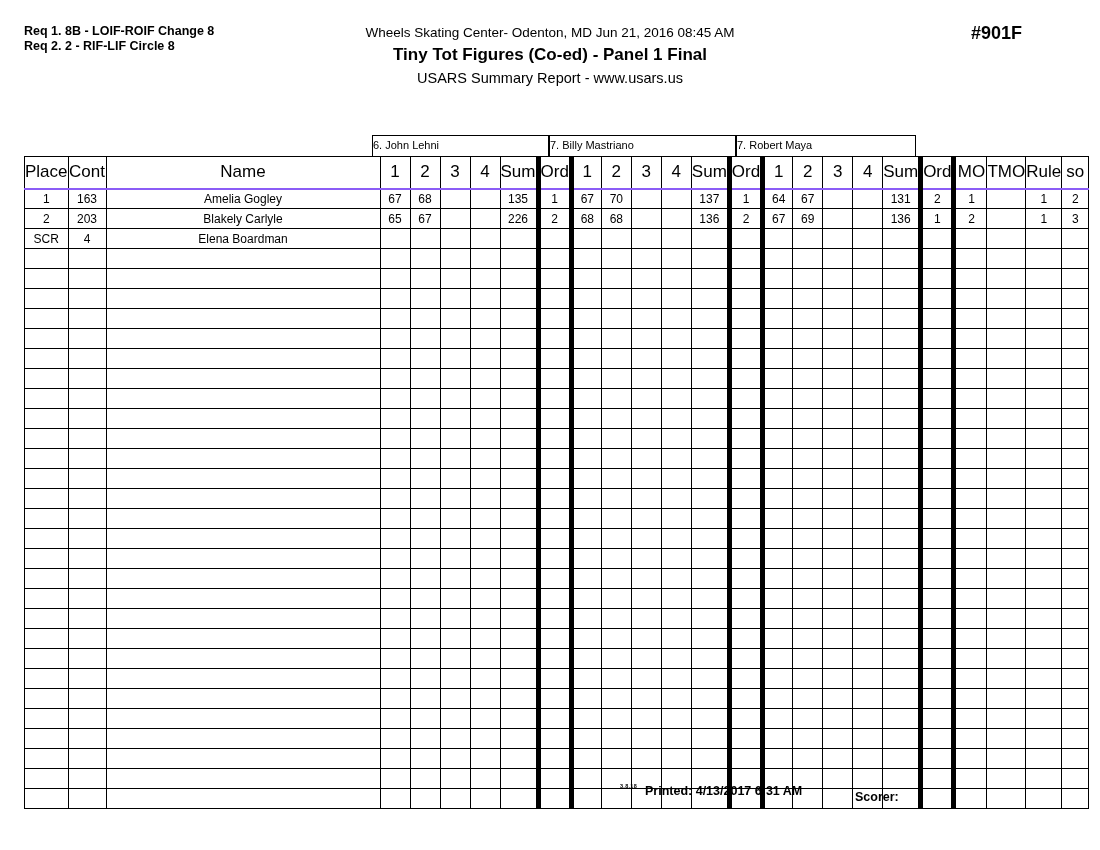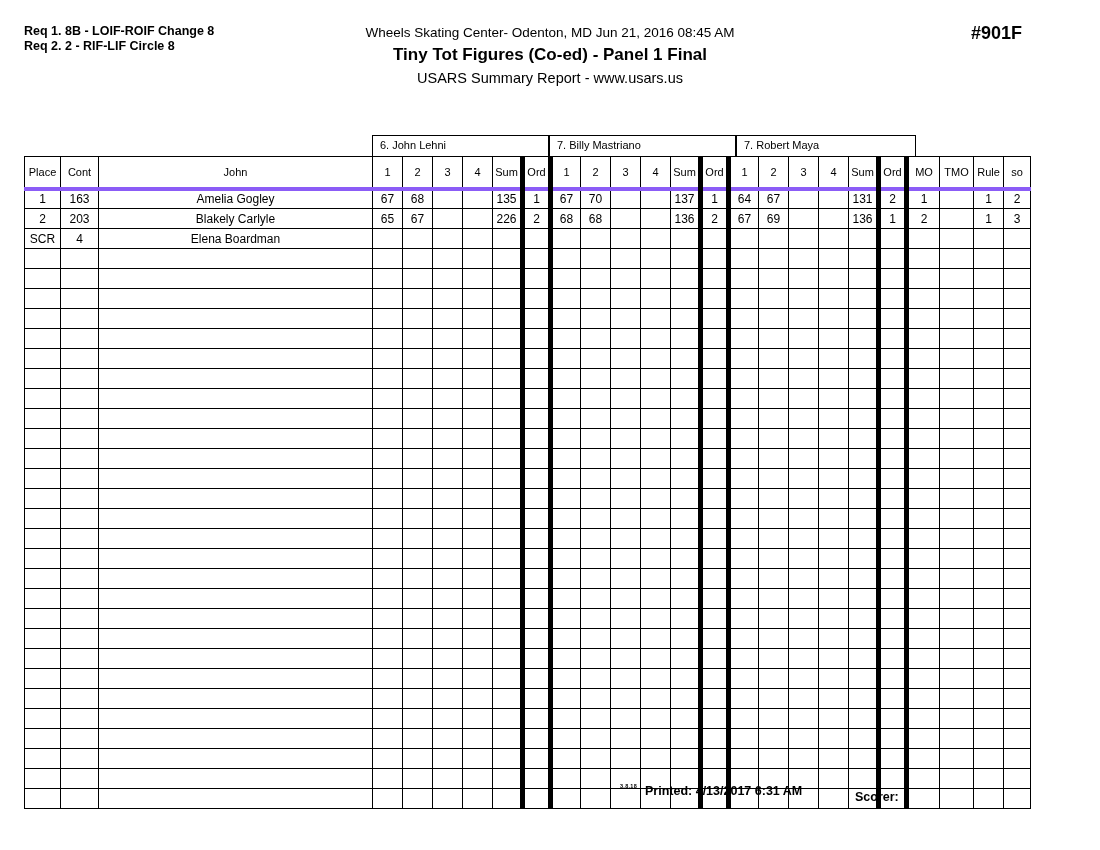--- a/index.html
+++ b/index.html
@@ -76,21 +76,21 @@
   }
   .judge-box {
     position: absolute;
     top: 0;
     height: 21px;
     border: 1px solid #000;
     border-bottom: none;
     box-sizing: border-box;
     font-size: 11px;
     line-height: 19px;
-    padding-left: 7px;
+    padding-left: 0;
     white-space: nowrap;
     background: #fff;
   }
 
   
   table#score-table {
     position: absolute;
     left: 24px;
     top: 156px;
     border-collapse: collapse;
@@ -106,24 +106,24 @@
     font-size: 12px;
     font-weight: normal;
     text-align: center;
     vertical-align: middle;
     overflow: hidden;
     white-space: nowrap;
     box-sizing: border-box;
   }
   
   table#score-table thead th {
-    font-size: 11px;
+    font-size: 17px;
     font-weight: normal;
     height: 32px;
-    border-bottom: 4px solid #8b5cf6;
+    border-bottom: 2px solid #8b5cf6;
   }
   th.col-place, td.col-place { width: 36px; }
   th.col-cont,  td.col-cont  { width: 38px; }
   th.col-name,  td.col-name  { width: 274px; text-align: left; padding-left: 6px; }
   th.col-num,   td.col-num   { width: 30px; }
   th.col-sum,   td.col-sum   { width: 30px; }
   th.col-ord,   td.col-ord   { width: 28px; }
   th.col-mo,    td.col-mo    { width: 33px; }
   th.col-tmo,   td.col-tmo   { width: 34px; }
   th.col-rule,  td.col-rule  { width: 30px; }
@@ -216,21 +216,21 @@
   <div class="judge-box" style="left:0px; width:177px;">6.  John Lehni</div>
   <div class="judge-box" style="left:177px; width:187px;">7.  Billy Mastriano</div>
   <div class="judge-box" style="left:364px; width:180px;">7.  Robert Maya</div>
 </div>
 
 <table id="score-table">
   <thead>
     <tr>
       <th class="col-place">Place</th>
       <th class="col-cont">Cont</th>
-      <th class="col-name">John</th>
+      <th class="col-name">Name</th>
 
       <th class="col-num">1</th>
       <th class="col-num">2</th>
       <th class="col-num">3</th>
       <th class="col-num">4</th>
       <th class="col-sum sep-right">Sum</th>
       <th class="col-ord sep-right">Ord</th>
 
       <th class="col-num">1</th>
       <th class="col-num">2</th>

